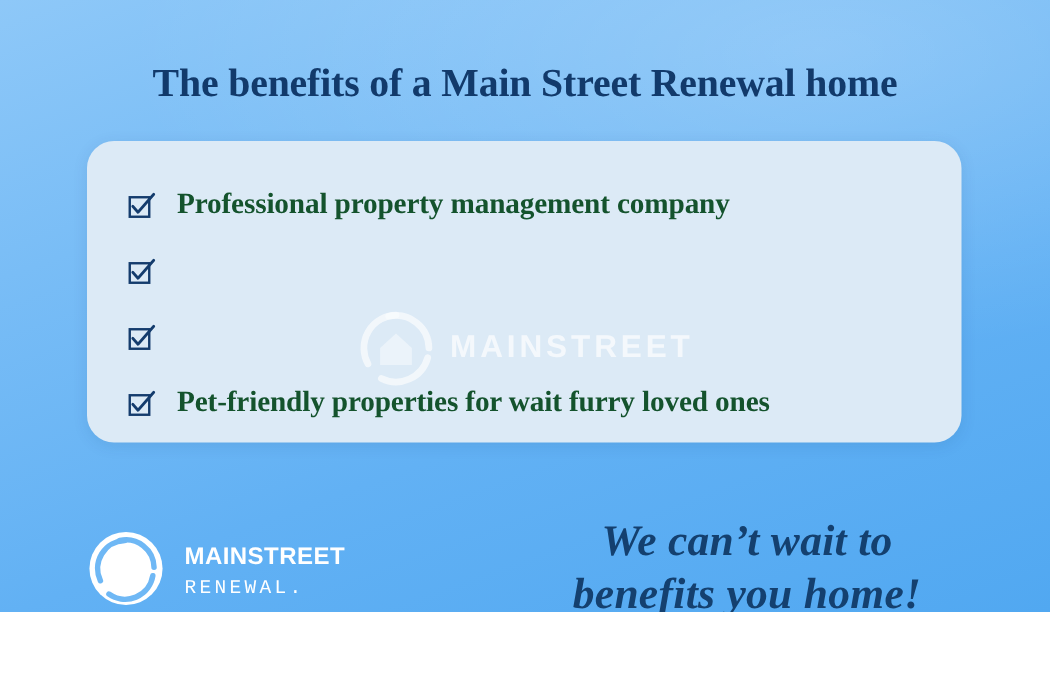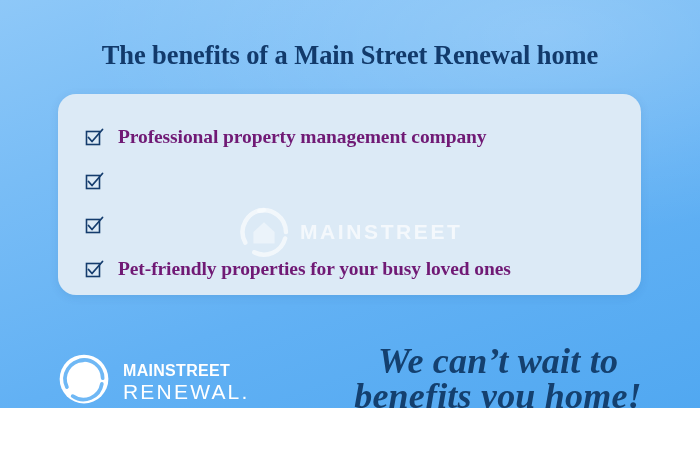--- a/index.html
+++ b/index.html
@@ -74,21 +74,21 @@
     height: 20px;
     margin-right: 14px;
     position: relative;
     top: 0px;
   }
   .check-icon svg { display: block; }
   .benefit-text {
     font-family: "Liberation Serif", serif;
     font-weight: bold;
     font-size: 19.5px;
-    color: #701a75;
+    color: #14532d;
     letter-spacing: -0.1px;
     white-space: nowrap;
   }
 
   
   .watermark {
     position: absolute;
     left: 238px;
     top: 206px;
     display: flex;
@@ -127,40 +127,40 @@
     font-family: "Liberation Sans", sans-serif;
     font-weight: bold;
     font-size: 23px;
     line-height: 24px;
     color: #ffffff;
     letter-spacing: 0.3px;
     font-variant: small-caps;
     text-transform: lowercase;
   }
   .brand-sub {
-    font-family: Liberation Sans, sans-serif;
+    font-family: Liberation Mono, monospace;
     font-weight: normal;
-    font-size: 21px;
+    font-size: 13px;
     line-height: 20px;
     color: #ffffff;
     letter-spacing: 2.2px;
     margin-top: 2px;
   }
 
   
   .tagline {
     position: absolute;
     left: 322px;
     top: 344px;
     width: 352px;
     text-align: center;
     font-family: "Liberation Serif", serif;
     font-weight: bold;
     font-style: italic;
-    font-size: 36px;
+    font-size: 29px;
     line-height: 35px;
     color: #14406f;
     letter-spacing: 0.2px;
     z-index: 4;
   }
 </style>
 </head>
 <body>
 
 <div class="poster">
@@ -198,21 +198,21 @@
         </span>
       </div>
 
       <div class="benefit-row">
         <span class="check-icon">
           <svg width="20" height="20" viewBox="0 0 20 20">
             <rect x="2.5" y="4.5" width="13" height="13" fill="none" stroke="#143c6d" stroke-width="1.6"></rect>
             <path d="M4.5 10.5 L8 14.5 L18.5 2.5" fill="none" stroke="#143c6d" stroke-width="1.8" stroke-linecap="round" stroke-linejoin="round"></path>
           </svg>
         </span>
-        <span class="benefit-text">Pet-friendly properties for your busy loved ones</span>
+        <span class="benefit-text">Pet-friendly properties for wait furry loved ones</span>
       </div>
 
     </div>
   </div>
 
   <div class="watermark">
     <span class="wm-mark">
       <svg width="52" height="52" viewBox="0 0 64 64">
         <g fill="none" stroke="rgba(255,255,255,0.80)" stroke-width="5.5" stroke-linecap="round">
           <path d="M32 5 A27 27 0 0 0 9 45"></path>

